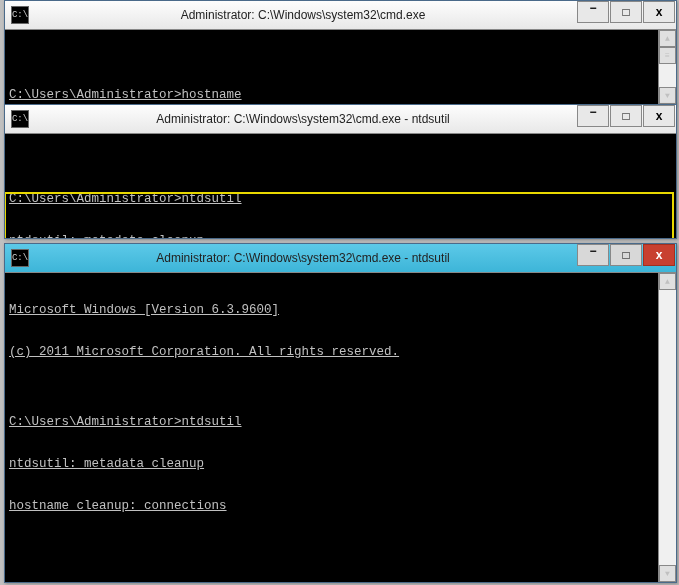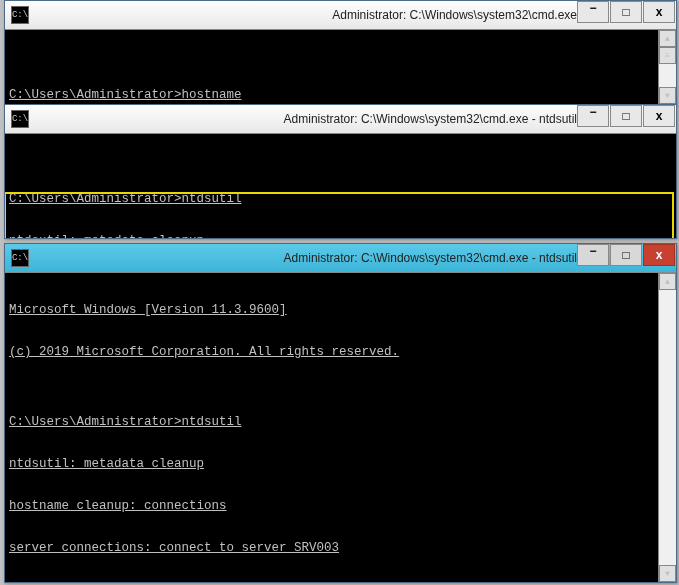--- a/index.html
+++ b/index.html
@@ -38,21 +38,21 @@
     border: 1px solid #666;
     display: inline-flex;
     align-items: center;
     justify-content: center;
     color: #ccc;
     font-size: 9px;
     flex-shrink: 0;
   }
   .titlebar .title {
     flex: 1;
-    text-align: right;
+    text-align: center;
     font-family: "Segoe UI", sans-serif;
     font-size: 12px;
     color: #222;
     white-space: nowrap;
     overflow: hidden;
   }
   .titlebar .controls {
     display: flex;
     height: 100%;
     flex-shrink: 0;
@@ -217,27 +217,26 @@
         </div>
       <div class="btn">
           <span>□</span>
         </div>
       <div class="btn close">
           <span>x</span>
         </div>
     </div>
   </div>
   <div class="console">
-    <div class="line">Microsoft Windows [Version 11.3.9600]</div>
-    <div class="line">(c) 2019 Microsoft Corporation. All rights reserved.</div>
+    <div class="line">Microsoft Windows [Version 6.3.9600]</div>
+    <div class="line">(c) 2011 Microsoft Corporation. All rights reserved.</div>
     <div class="line"></div>
     <div class="line">C:\Users\Administrator&gt;ntdsutil</div>
     <div class="line">ntdsutil: metadata cleanup</div>
     <div class="line">hostname cleanup: connections</div>
-    <div class="line">server connections: connect to server SRV003</div>
     
     
     
     <div class="scrollbar">
       <div class="arrow">▲</div>
       <div class="track"></div>
       <div class="arrow">▼</div>
     </div>
   </div>
 </div>

